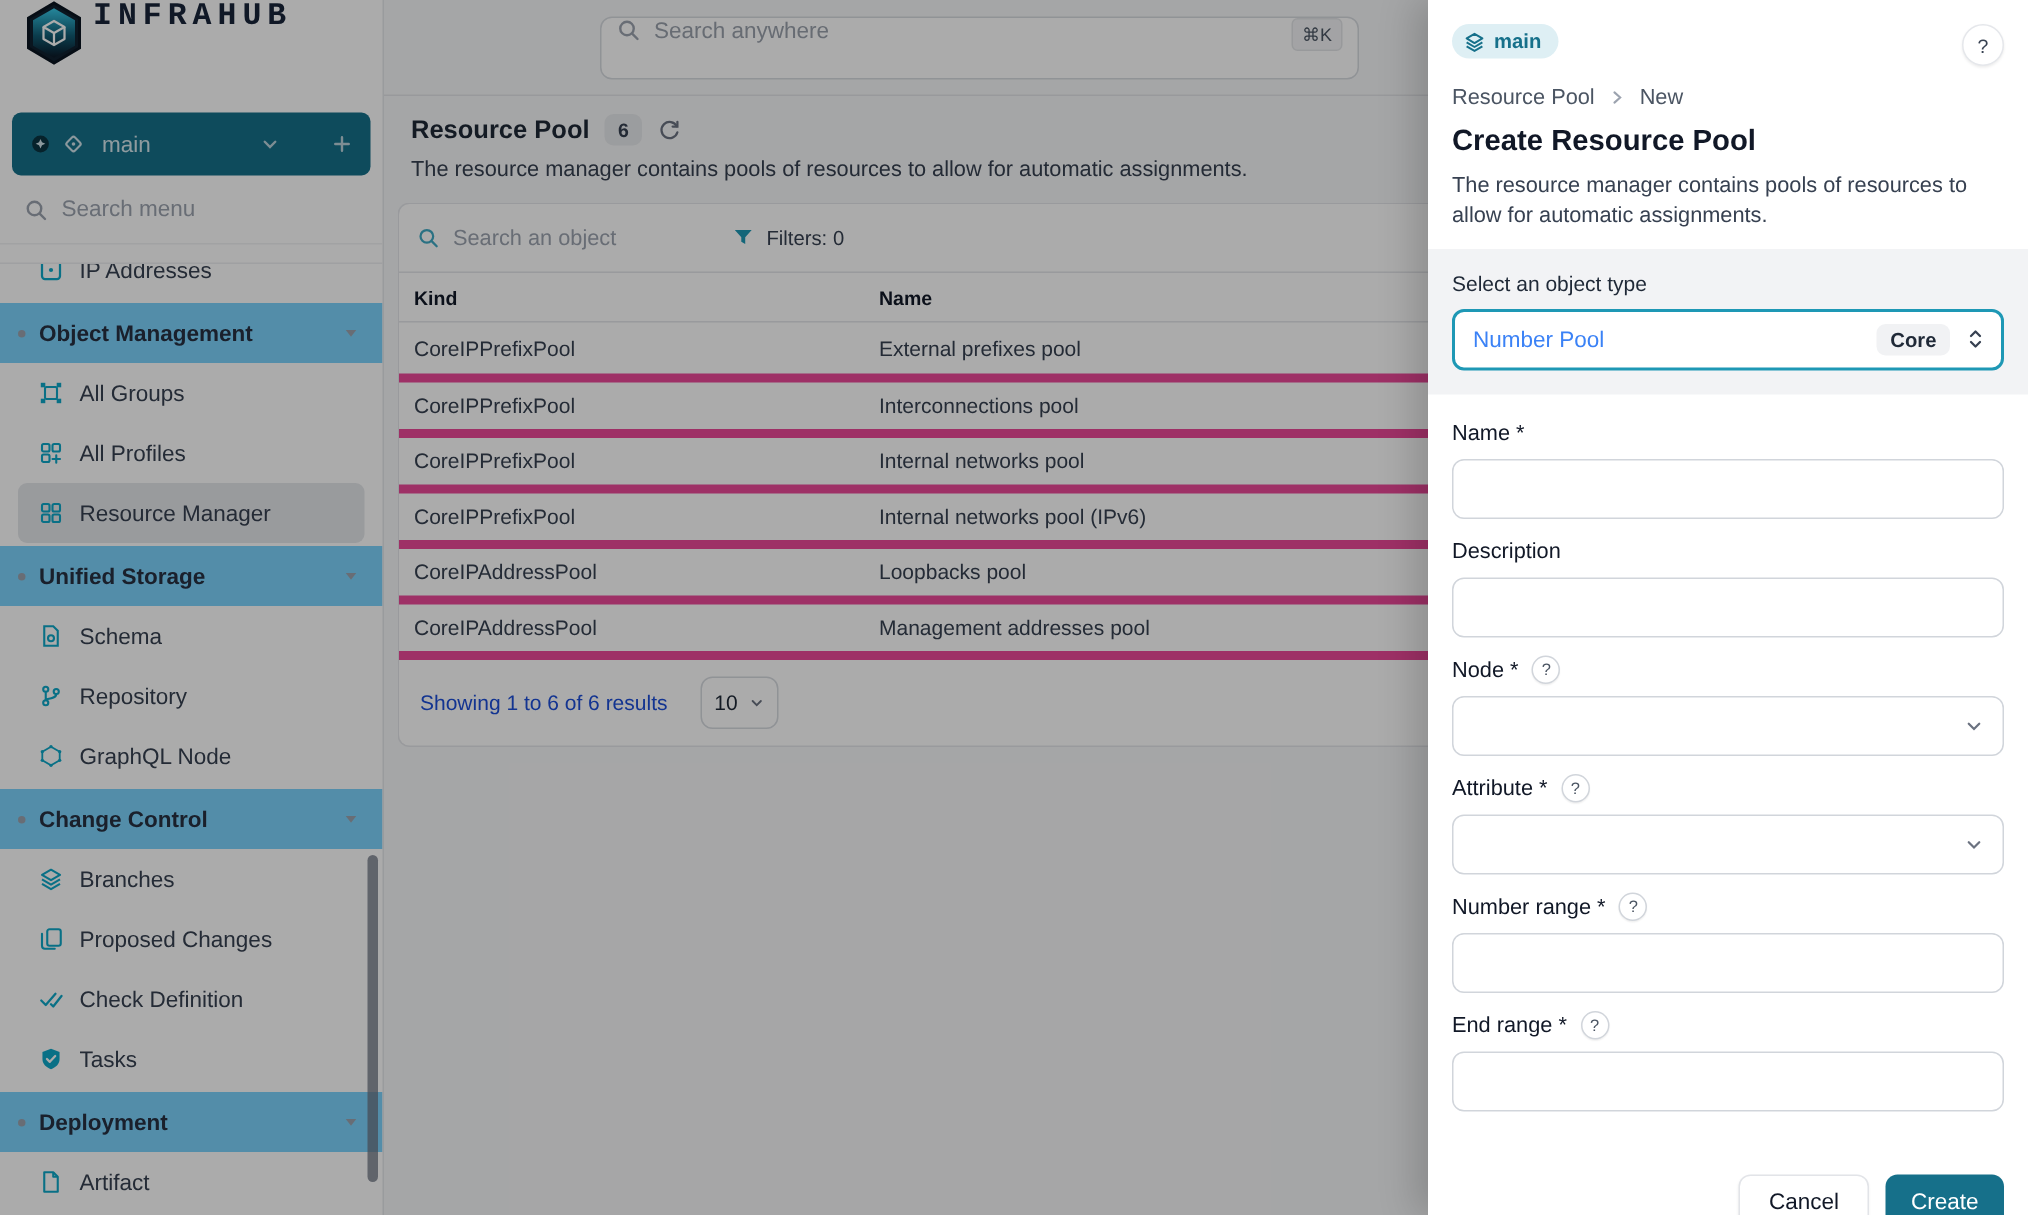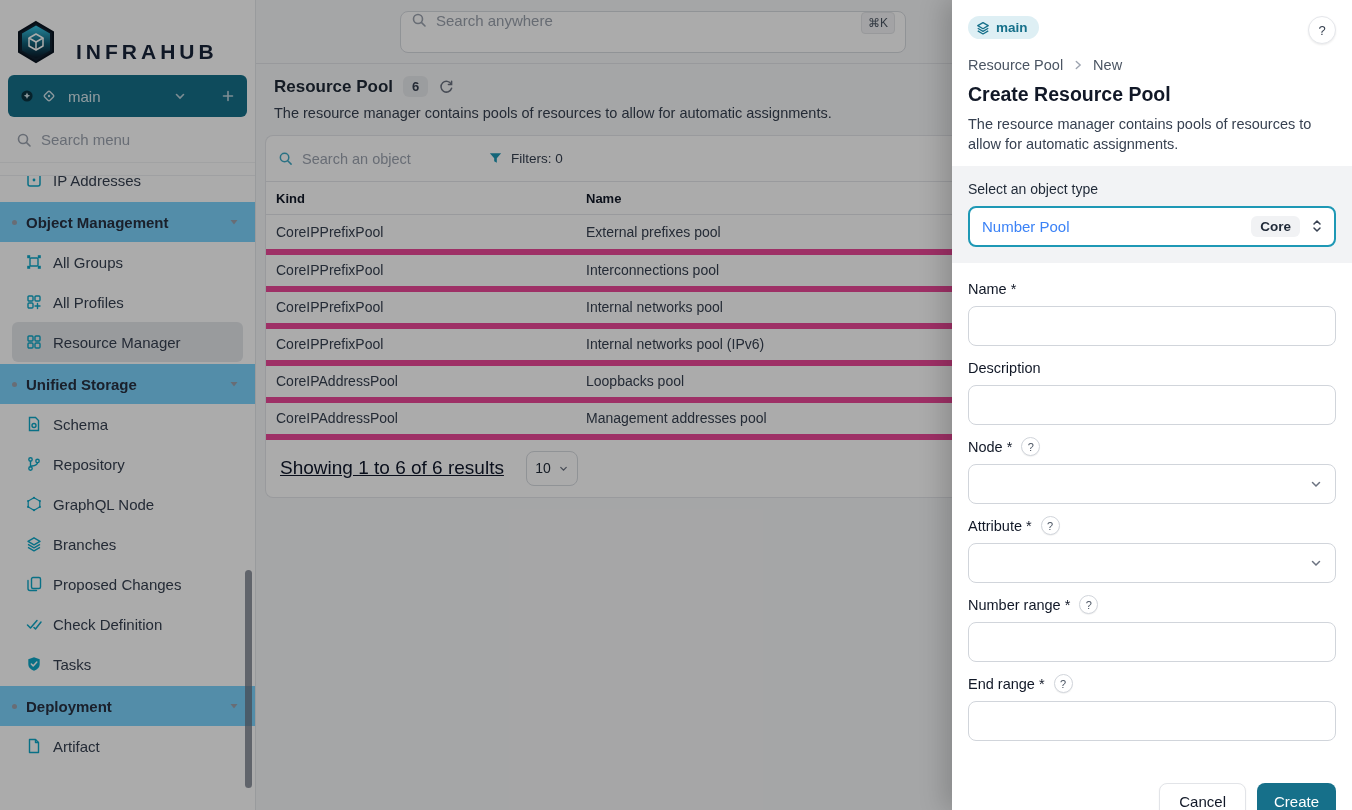--- a/index.html
+++ b/index.html
@@ -2,21 +2,21 @@
 <html><head>
 <meta charset="utf-8">
 <style>
   * { margin:0; padding:0; box-sizing:border-box; }
   html,body { width:1352px; height:810px; overflow:hidden; }
   body { font-family:"Liberation Sans", sans-serif; background:#F7F8F9; color:#1F2937; }
   .app { position:relative; width:1352px; height:810px; display:flex; }
 
   
   .sidebar { width:256px; min-width:256px; height:810px; background:#FFFFFF; border-right:1px solid #E5E7EB; display:flex; flex-direction:column; position:relative; }
-  .logo-row { height:64px; display:flex; align-items:flex-end; padding:0 16px; gap:20px; }
+  .logo-row { height:64px; display:flex; align-items:flex-start; padding:0 16px; gap:6px;font-family:Liberation Mono, monospace; }
   .brand-name { font-size:21px; font-weight:800; letter-spacing:4px; color:#18243A; }
   .branch-btn { margin:11px 8px 0 8px; height:42px; background:#16708A; border-radius:6px; display:flex; align-items:center; padding:0 12px; gap:8px; cursor:pointer; }
   .branch-btn .branch-label { flex:1; color:#D6E7ED; font-size:15px; margin-left:4px; }
   .branch-divider-space { width:18px; }
   .sidebar-head { border-bottom:1px solid #EDEFF2; padding-bottom:12px; }
   .menu-search { height:46px; display:flex; align-items:center; gap:9px; padding:0 16px; border-bottom:1px solid #F1F2F4; }
   .menu-search .ph { color:#9CA3AF; font-size:15px; }
   .nav-scroll { flex:1; overflow:hidden; position:relative; }
   .nav-item { height:40px; display:flex; align-items:center; gap:11px; padding-left:26px; font-size:15px; color:#374151; cursor:pointer; }
   .nav-item.partial { margin-top:-16px; }
@@ -43,21 +43,21 @@
   .obj-search { display:flex; align-items:center; gap:9px; width:196px; }
   .obj-search .ph { color:#9CA3AF; font-size:14.5px; }
   .filters { display:flex; align-items:center; gap:8px; margin-left:14px; cursor:pointer; }
   .filters .filters-label { font-size:13.5px; color:#374151; }
   table.data { width:100%; border-collapse:collapse; }
   table.data th { text-align:left; font-size:13px; font-weight:700; color:#111827; height:33px; padding-left:10px; border-top:1px solid #E4E6EA; border-bottom:1px solid #E4E6EA; }
   table.data th:first-child { width:310px; }
   table.data td { font-size:14px; color:#374151; height:37px; padding-left:10px; border-bottom:6px solid #ec4899; }
   table.data tr { cursor:pointer; }
   .card-footer { height:57px; display:flex; align-items:center; padding:0 14px; gap:22px; }
-  .results-summary { font-size:19px; color:#0f172a;text-decoration:underline; }
+  .results-summary { font-size:14px; color:#1d4ed8; }
   .page-size-select { width:52px; height:35px; border:1px solid #D7DBE0; border-radius:8px; display:flex; align-items:center; justify-content:center; gap:7px; font-size:14px; color:#1F2937; cursor:pointer; background:#fff; }
 
   
   .overlay { position:absolute; inset:0; background:rgba(0,0,0,0.33); z-index:10; }
   .drawer { position:absolute; top:0; right:0; width:400px; height:810px; background:#FFFFFF; z-index:20; box-shadow:-8px 0 24px rgba(0,0,0,0.18); display:flex; flex-direction:column; }
   .drawer-head { padding:16px 16px 11px 16px; }
   .drawer-head-row { display:flex; align-items:flex-start; justify-content:space-between; }
   .branch-badge { background:#DEEFF4; color:#16708A; border-radius:14px; padding:4px 11px 4px 8px; font-size:13.5px; font-weight:700; display:inline-flex; align-items:center; gap:6px; }
   .help-btn { width:28px; height:28px; border-radius:50%; border:1px solid #E5E7EB; background:#fff; box-shadow:0 1px 2px rgba(0,0,0,.08); font-size:13px; color:#374151; display:flex; align-items:center; justify-content:center; cursor:pointer; }
   .breadcrumb { margin-top:13px; display:flex; align-items:center; gap:9px; font-size:14.5px; color:#4B5563; }
@@ -237,20 +237,29 @@
               <circle cx="13.8" cy="5.1" r="1.1" fill="#0EA8C8" stroke="none"></circle>
               <circle cx="13.8" cy="10.9" r="1.1" fill="#0EA8C8" stroke="none"></circle>
               <circle cx="8" cy="14.2" r="1.1" fill="#0EA8C8" stroke="none"></circle>
               <circle cx="2.2" cy="10.9" r="1.1" fill="#0EA8C8" stroke="none"></circle>
               <circle cx="2.2" cy="5.1" r="1.1" fill="#0EA8C8" stroke="none"></circle>
             </svg>
         </span>
         <span>GraphQL Node</span>
       </div>
 
+      <div class="nav-section">
+        <span class="bullet"></span>
+        <span class="sec-label">Change Control</span>
+        <span class="icon">
+          <svg width="10" height="10" viewBox="0 0 10 10">
+              <path d="M1.5 3 h7 L5 7.5 z" fill="#9CA3AF"></path>
+            </svg>
+        </span>
+      </div>
       <div class="nav-item">
         <span class="icon">
           <svg width="16" height="16" viewBox="0 0 16 16" fill="none" stroke="#0EA8C8" stroke-width="1.4" stroke-linejoin="round">
               <path d="M8 1.8 L14 5.3 L8 8.8 L2 5.3 z"></path>
               <path d="M2 8.3 L8 11.8 L14 8.3"></path>
               <path d="M2 11.3 L8 14.8 L14 11.3"></path>
             </svg>
         </span>
         <span>Branches</span>
       </div>

